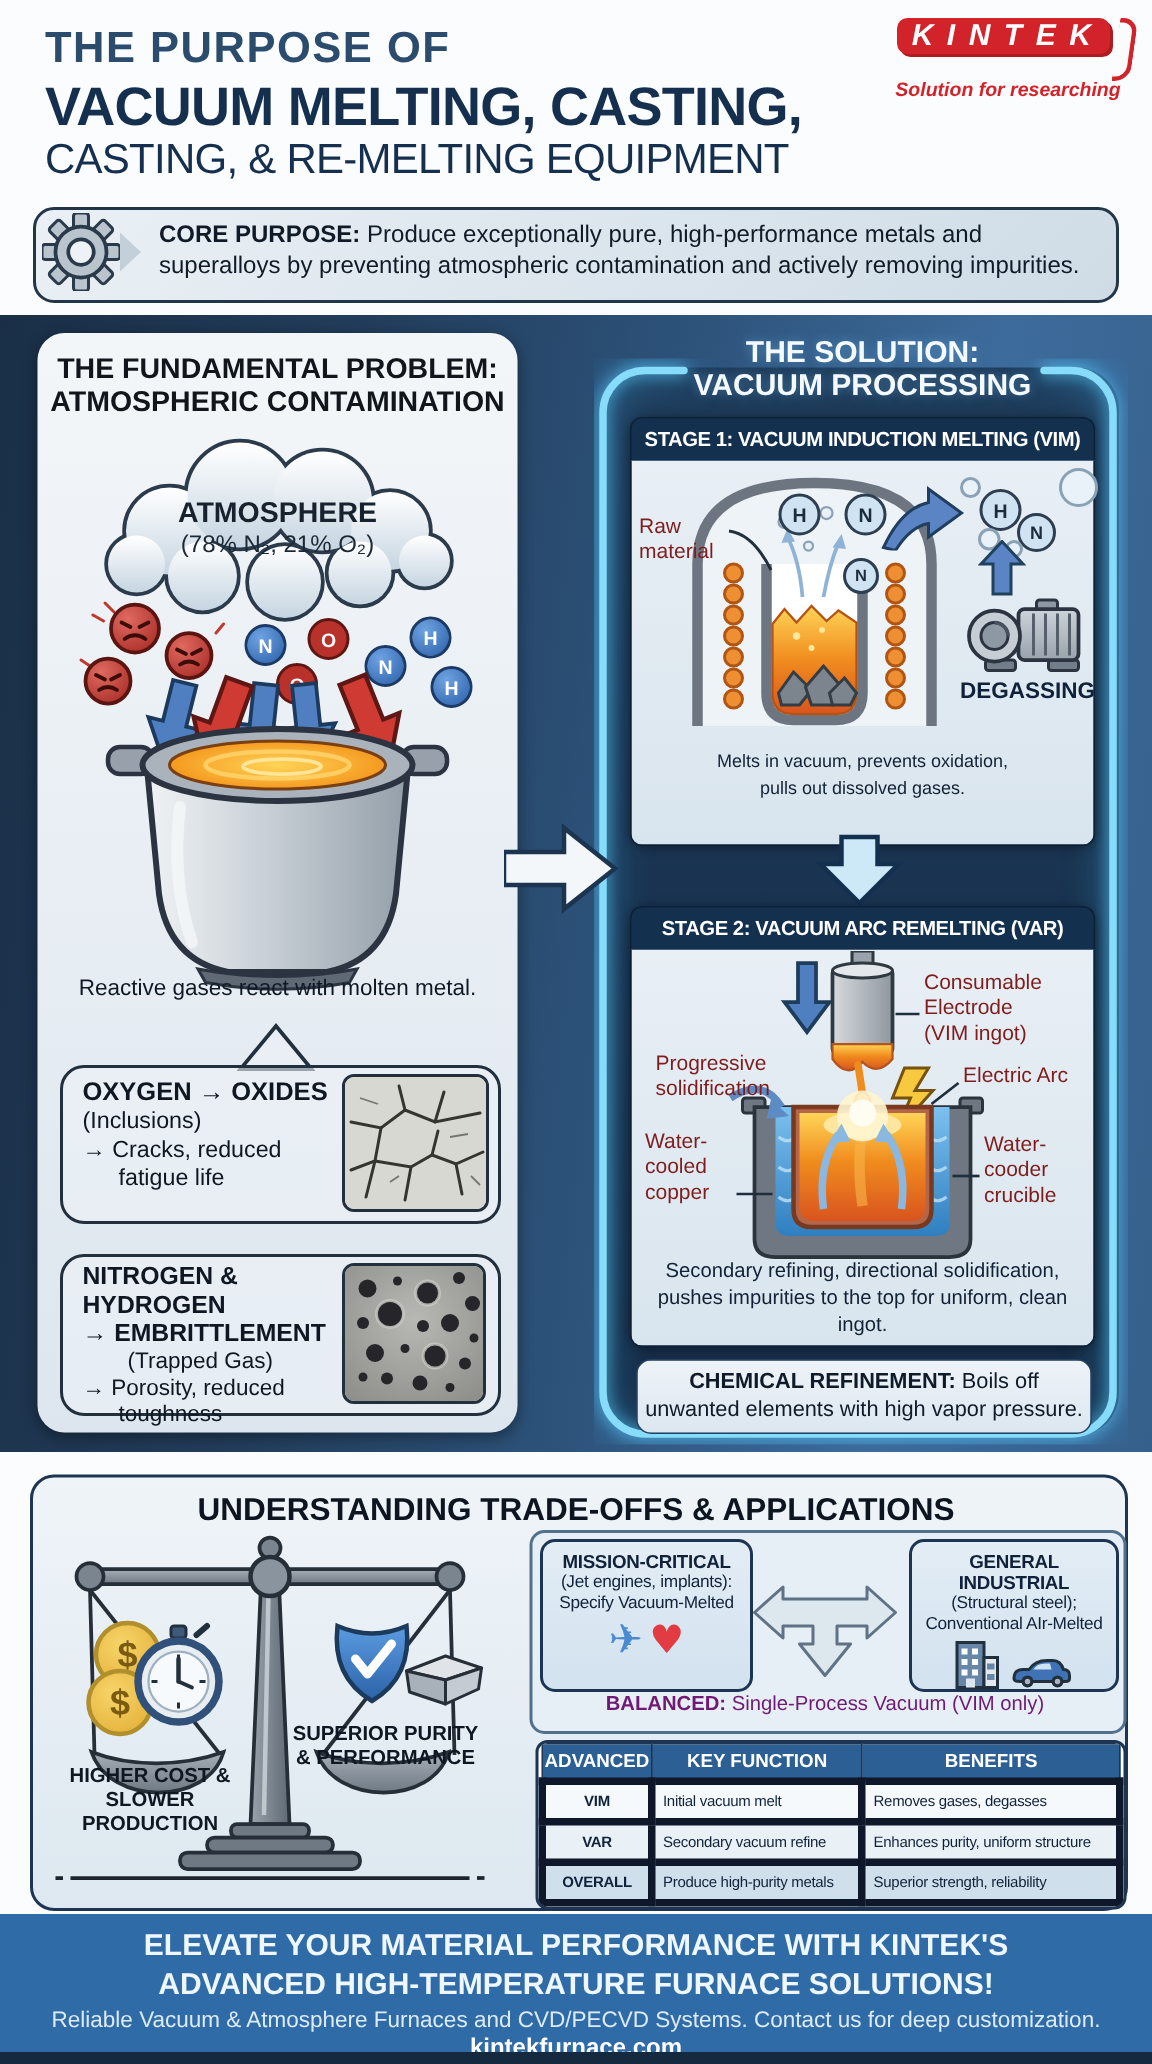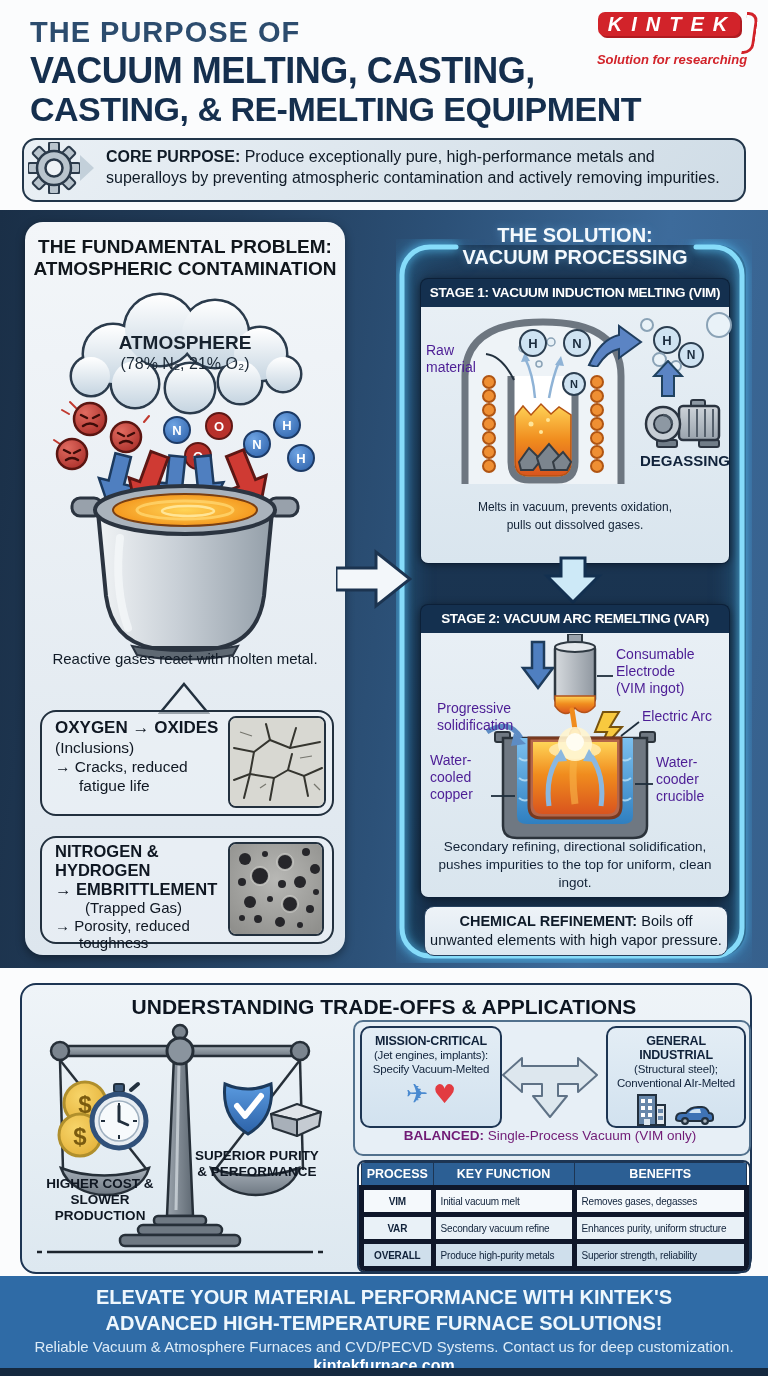--- a/index.html
+++ b/index.html
@@ -3,21 +3,21 @@
 <meta charset="utf-8">
 <style>
   html,body{margin:0;padding:0;background:#9aa0a6;}
   .page{position:relative;width:768px;height:1376px;background:#fbfcfd;overflow:hidden;
         font-family:"Liberation Sans","DejaVu Sans",sans-serif;margin:0 auto;}
   .abs{position:absolute;}
   .ctr{text-align:center;}
   
   .h1a{left:30px;top:16px;font-size:29px;font-weight:700;letter-spacing:1px;color:#2c4c6e;}
   .h1b{left:30px;top:50px;font-size:36px;font-weight:700;letter-spacing:-0.5px;color:#152f4e;}
-  .h1c{left:30px;top:90px;font-size:34px;font-weight:700;letter-spacing:-0.5px;color:#152f4e;}
+  .h1c{left:30px;top:90px;font-size:28px;font-weight:400;letter-spacing:-0.5px;color:#152f4e;}
   .logo-box{left:598px;top:12px;width:142px;height:24px;background:#d2232a;border-radius:7px;
             display:flex;align-items:center;justify-content:center;box-shadow:2px 2px 0 #b01b21;}
   .logo-box span{color:#fff;font-weight:700;font-style:italic;font-size:20px;letter-spacing:9px;padding-left:6px;}
   .logo-tail{left:744px;top:12px;width:9px;height:36px;border:3px solid #d2232a;border-left:none;
              border-radius:0 10px 10px 0;transform:skewX(-8deg);}
   .tagline{left:592px;top:52px;width:160px;font-size:13px;font-weight:700;font-style:italic;color:#d2232a;}
   
   .core-box{left:22px;top:138px;width:720px;height:60px;border:2.5px solid #22364a;border-radius:14px;
             background:linear-gradient(135deg,#eaf0f5,#cfdce6);}
   .core-tab{left:80px;top:155px;width:0;height:0;border-left:14px solid #c3d0da;
@@ -44,21 +44,21 @@
   .microimg{border:2px solid #22303e;border-radius:8px;overflow:hidden;}
   .bub{position:absolute;border-radius:50%;background:#e9f2f8;border:2px solid #8aa2b6;}
   
   .sol-panel{left:402px;top:245px;width:344px;height:712px;border-radius:28px;
              background:linear-gradient(180deg,#1e3b5a,#152c46);}
   .sol-t{left:420px;width:310px;font-size:20px;font-weight:700;color:#f4f9fd;text-shadow:0 0 8px rgba(120,200,255,.45);}
   .stage{position:absolute;left:420px;width:310px;border-radius:9px;box-shadow:0 2px 8px rgba(0,0,0,.5);}
   .stage-head{height:28px;line-height:28px;background:#14304f;color:#fff;font-weight:700;font-size:13.5px;
               letter-spacing:-0.3px;text-align:center;border-radius:8px 8px 0 0;border:1px solid #0c2038;border-bottom:none;}
   .stage-body{background:linear-gradient(180deg,#e8eff5,#d9e5ee);border-radius:0 0 8px 8px;border:1px solid #0c2038;border-top:none;}
-  .lab{position:absolute;font-size:14px;line-height:17px;color:#4c1d95;}
+  .lab{position:absolute;font-size:14px;line-height:17px;color:#7f1d1d;}
   .s1cap{left:430px;top:498px;width:290px;font-size:12px;line-height:18px;color:#122236;}
   .s2cap{left:428px;top:838px;width:294px;font-size:13.5px;line-height:18px;color:#122236;}
   .deg{left:625px;top:452px;width:120px;font-size:15px;font-weight:700;color:#10223a;}
   .chem{left:424px;top:906px;width:302px;height:48px;border-radius:10px;border:1.5px solid #26415f;
         background:linear-gradient(180deg,#eef3f8,#dce7f0);font-size:14.5px;line-height:19px;color:#0f1b29;
         display:flex;flex-direction:column;justify-content:center;}
   
   .bot-panel{left:20px;top:983px;width:728px;height:287px;border:2.5px solid #1d3553;border-radius:16px;
              background:linear-gradient(180deg,#eff4f8,#dde8f0);}
   .bot-title{left:20px;top:995px;width:728px;font-size:21px;font-weight:700;color:#0d1520;}
@@ -702,21 +702,21 @@
   </svg>
 
   <div class="abs balanced ctr">
     <b>BALANCED:</b><span> Single-Process Vacuum (VIM only)</span>
   </div>
 
   <div class="abs tbl-wrap">
     <table class="tt">
       <tbody>
           <tr>
-        <th>PROCESS</th>
+        <th>ADVANCED</th>
         <th>KEY FUNCTION</th>
         <th>BENEFITS</th>
       </tr>
       <tr class="r1">
         <td class="c1">VIM</td>
         <td class="c2">Initial vacuum melt</td>
         <td class="c3">Removes gases, degasses</td>
       </tr>
       <tr class="r2">
         <td class="c1">VAR</td>

